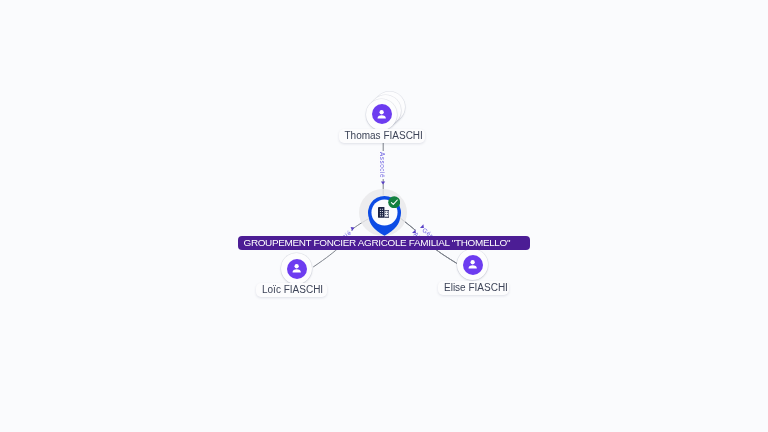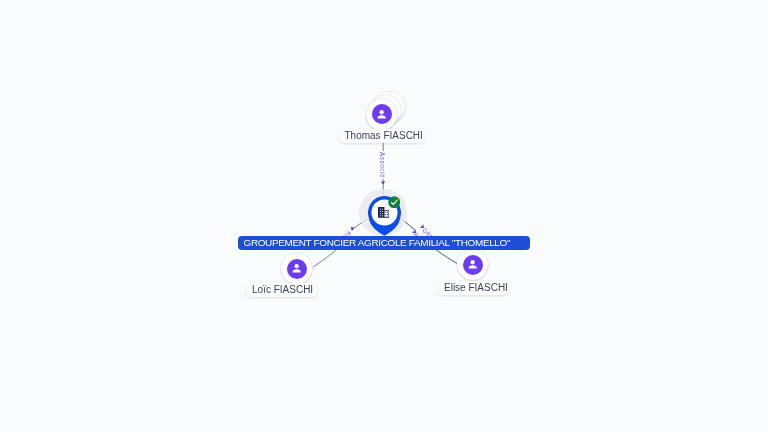--- a/index.html
+++ b/index.html
@@ -20,21 +20,21 @@
 
   
   .halo{position:absolute;border-radius:50%;background:#e9e9eb;opacity:.82;filter:blur(.7px);}
   .pin{position:absolute;}
 
   
   .plabel{position:absolute;background:#fcfcfd;border-radius:5px;
           box-shadow:0 1px 2.5px rgba(40,50,85,.13);
           color:#3d4458;font-size:10px;line-height:13.5px;white-space:nowrap;
           padding:0 6px;text-align:center;box-sizing:border-box;}
-  .clabel{position:absolute;z-index:5;background:#1d4ed8;border-radius:4px;color:#fff;
+  .clabel{position:absolute;z-index:5;background:#4c1d95;border-radius:4px;color:#fff;
           font-size:9.95px;line-height:13.6px;white-space:nowrap;padding:0 5.5px;
           letter-spacing:-0.34px;width:291.5px;box-sizing:border-box;}
 
   .elabel{position:absolute;color:#6a5ee0;background:#fafbfd;padding:0 1px;font-size:6.3px;white-space:nowrap;line-height:7.2px;letter-spacing:.55px;
           transform-origin:50% 50%;}
 </style>
 </head>
 <body>
 
 <div id="stage">
@@ -99,21 +99,21 @@
 
   <div class="node person" style="left:281.2px;top:253.4px;">
     <div class="pcard"></div>
     <div class="pavatar">
       <svg width="15" height="15" viewBox="0 0 24 24">
         <circle cx="12.2" cy="8.35" r="3.45" fill="#fff"></circle>
         <path d="M5.6 18.4 C5.6 14.7 8.55 13.0 12.3 13.0 C16.05 13.0 19.0 14.7 19.0 18.4 Z" fill="#fff"></path>
       </svg>
     </div>
   </div>
-  <div class="plabel" style="left:246px;top:283px;width:70.5px;">Loïc FIASCHI</div>
+  <div class="plabel" style="left:256px;top:283px;width:70.5px;">Loïc FIASCHI</div>
 
   <div class="node person" style="left:457.3px;top:249px;">
     <div class="pcard"></div>
     <div class="pavatar">
       <svg width="15" height="15" viewBox="0 0 24 24">
         <circle cx="12.2" cy="8.35" r="3.45" fill="#fff"></circle>
         <path d="M5.6 18.4 C5.6 14.7 8.55 13.0 12.3 13.0 C16.05 13.0 19.0 14.7 19.0 18.4 Z" fill="#fff"></path>
       </svg>
     </div>
   </div>

